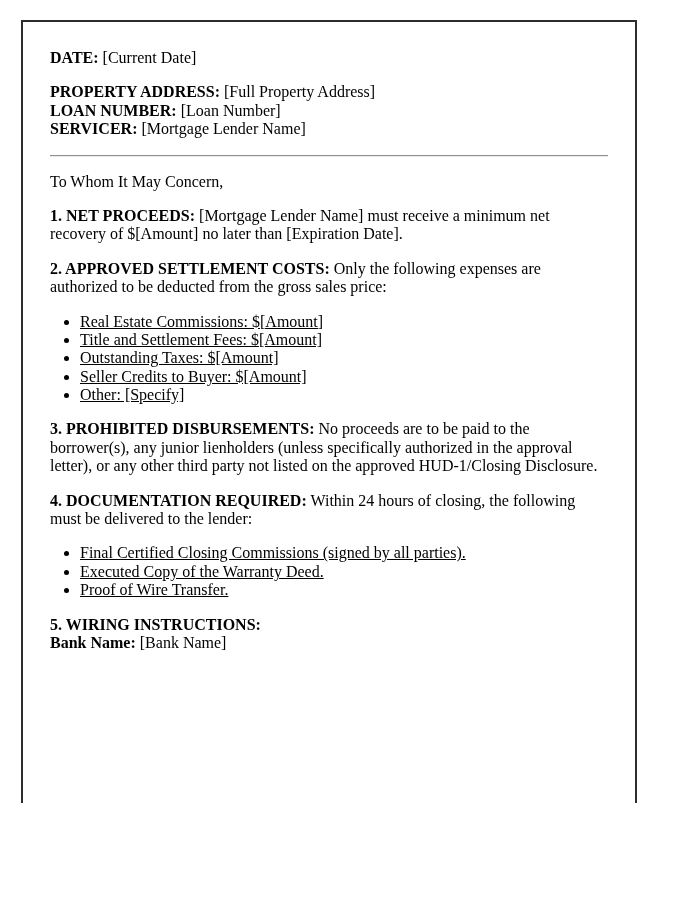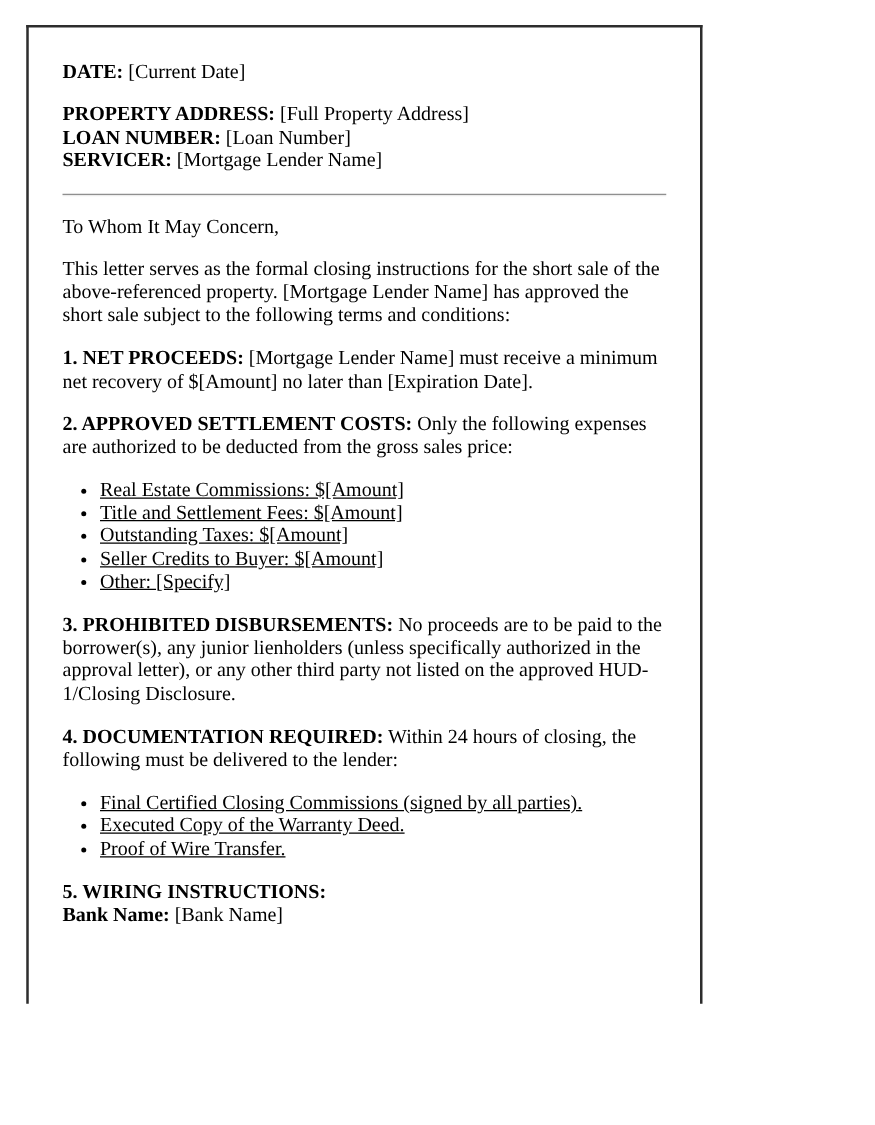--- a/index.html
+++ b/index.html
@@ -11,21 +11,21 @@
     background: #ffffff;
     font-family: "Liberation Serif", "DejaVu Serif", serif;
     font-size: 16px;
     line-height: 1.15;
     color: #000000;
   }
   .doc {
     position: absolute;
     left: 21px;
     top: 20px;
-    width: 541px;
+    width: 616px;
     height: 783px;
     border: 2px solid #2d2d2d;
     border-bottom: none;
     background: #ffffff;
     padding: 11px 27px 0 27px;
     overflow: hidden;
   }
   .doc p { margin: 16px 0; }
   .line { display: block; }
   hr.divider {
@@ -54,21 +54,20 @@
   <p>
     <span class="line"><strong>PROPERTY ADDRESS:</strong> <span>[Full Property Address]</span></span>
     <span class="line"><strong>LOAN NUMBER:</strong> <span>[Loan Number]</span></span>
     <span class="line"><strong>SERVICER:</strong> <span>[Mortgage Lender Name]</span></span>
   </p>
 
   <hr class="divider">
 
   <p>To Whom It May Concern,</p>
 
-  <p>This letter serves as the formal closing instructions for the short sale of the above-referenced property. [Mortgage Lender Name] has approved the short sale subject to the following terms and conditions:</p>
 
   <p><strong>1. NET PROCEEDS:</strong> <span>[Mortgage Lender Name] must receive a minimum net recovery of $[Amount] no later than [Expiration Date].</span></p>
 
   <p><strong>2. APPROVED SETTLEMENT COSTS:</strong> <span>Only the following expenses are authorized to be deducted from the gross sales price:</span></p>
 
   <ul class="bullets">
     <li>Real Estate Commissions: $[Amount]</li>
     <li>Title and Settlement Fees: $[Amount]</li>
     <li>Outstanding Taxes: $[Amount]</li>
     <li>Seller Credits to Buyer: $[Amount]</li>

